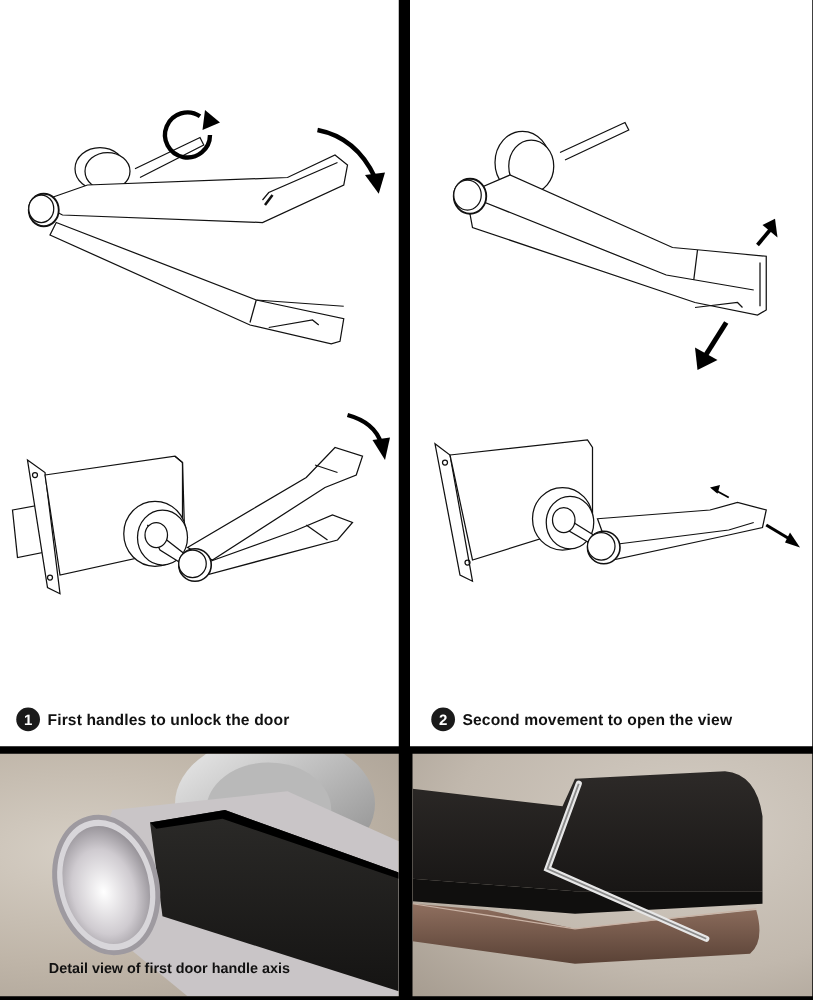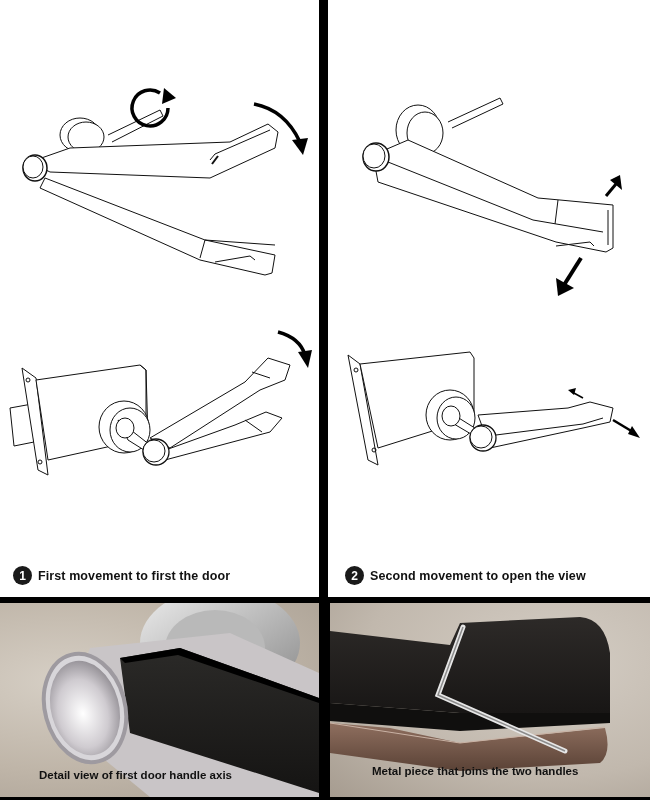--- a/index.html
+++ b/index.html
@@ -104,21 +104,21 @@
 
       <g>
         <path d="M278 12 Q300 18 305 35" stroke="#000" stroke-width="3.5" fill="none"></path>
         <path d="M298 32 L312 30 L308 48 Z" fill="#000" stroke="none"></path>
       </g>
     </svg>
   </div>
 
   <div class="caption-row">
     <span class="badge">1</span>
-    <span class="caption-text">First movement to first the door</span>
+    <span class="caption-text">First handles to unlock the door</span>
   </div>
 </div>
 
 <div class="panel panel-right">
   <div class="diagram" style="top:60px;">
     <svg width="322" height="250" viewBox="0 0 322 250" fill="none" stroke="#111" stroke-width="1">
 
       <path d="M120 62 L172 38 L175 44 L124 68" fill="#fff"></path>
 
       <ellipse cx="90" cy="70" rx="22" ry="25" fill="#fff"></ellipse>
@@ -219,14 +219,13 @@
         <stop offset="1" stop-color="#5a4236"></stop>
       </linearGradient>
     </defs>
     <path d="M0 28 L120 42 L130 20 L250 14 Q275 16 280 50 L280 110 L130 110 L0 100 Z" fill="url(#dark)"></path>
     <path d="M0 100 L130 110 L280 110 L280 120 L130 128 L0 118 Z" fill="#100f0e"></path>
     <path d="M0 120 L60 125 L130 140 L275 125 Q282 150 270 160 L130 168 L0 150 Z" fill="url(#copper)"></path>
     <path d="M0 120 L130 140 L275 124" stroke="#c9b2a4" stroke-width="1" fill="none"></path>
     <path d="M133 24 L108 92 L235 148" stroke="#e7e7e7" stroke-width="5" fill="none" stroke-linecap="round"></path>
     <path d="M133 24 L108 92 L235 148" stroke="#8b8b8b" stroke-width="1.5" fill="none"></path>
   </svg>
-  <div class="photo-caption">Metal piece that joins the two handles</div>
 </div>
 
 </body></html>

